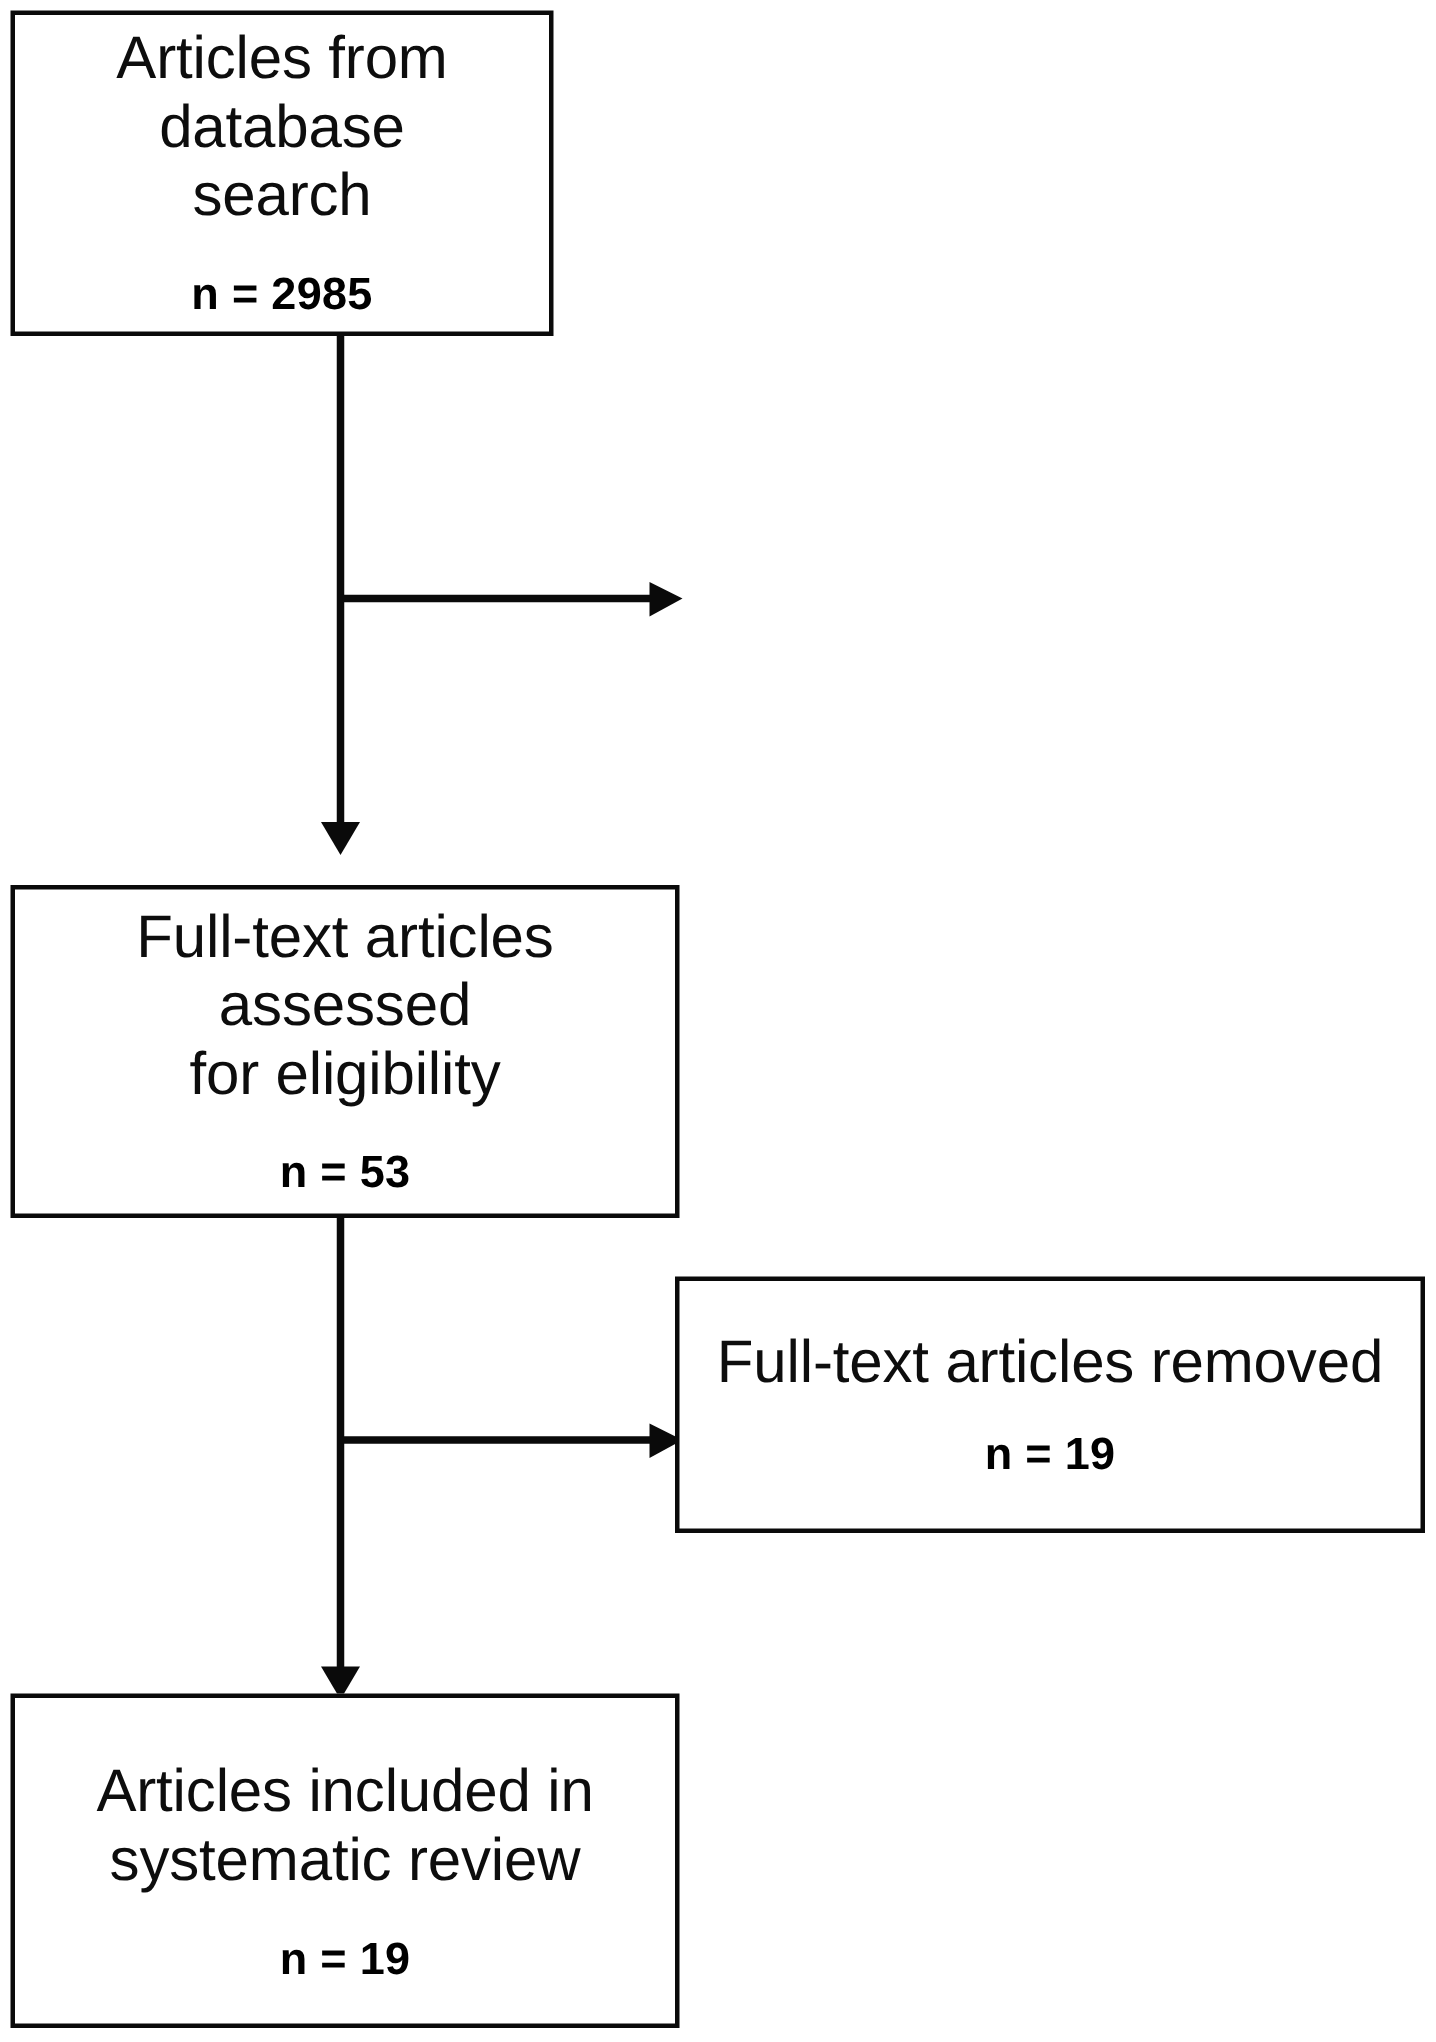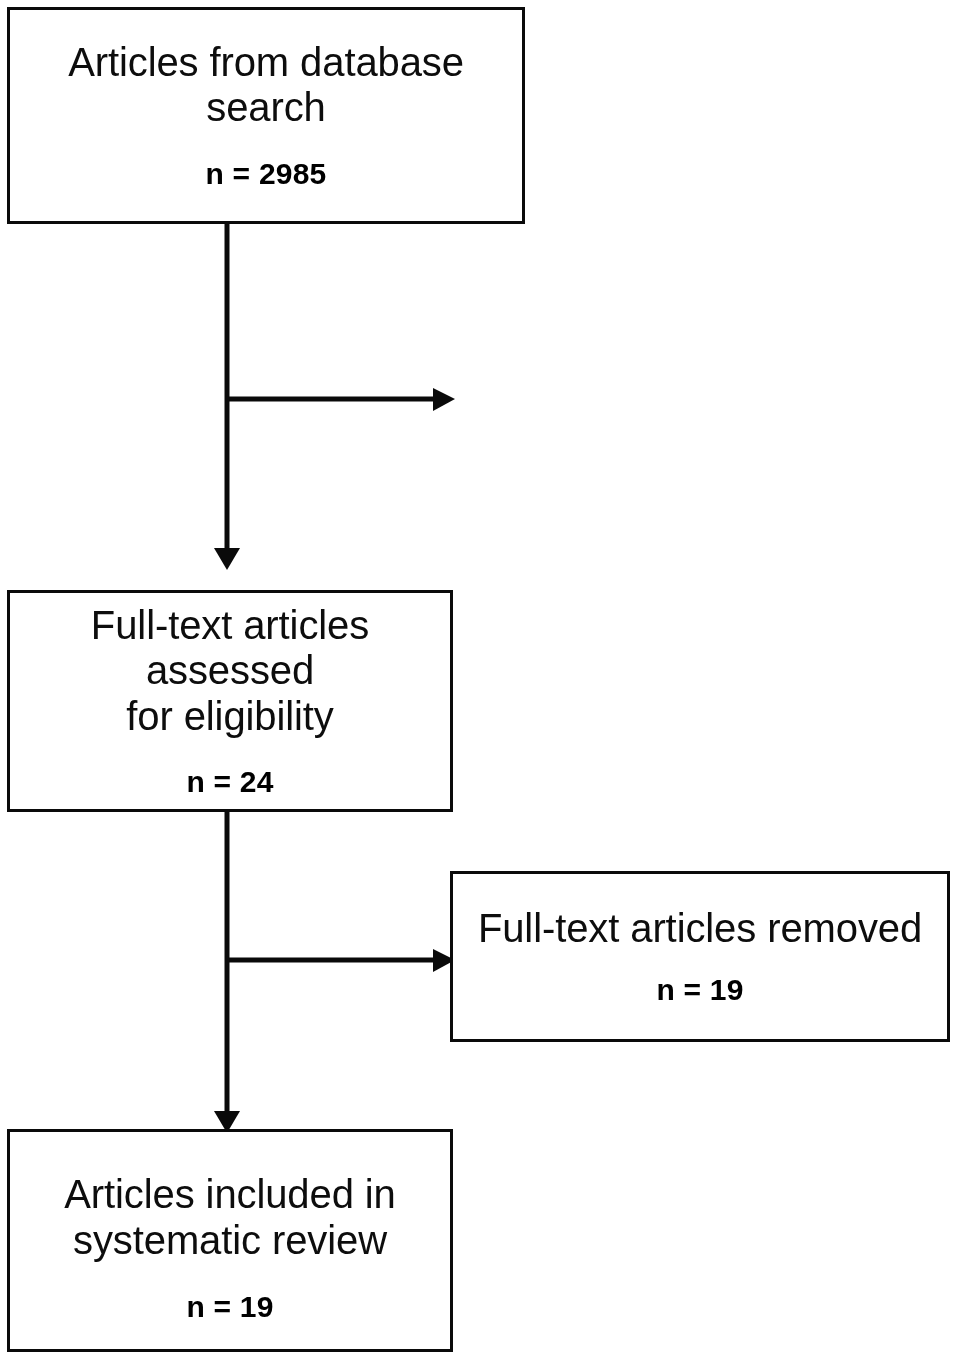--- a/index.html
+++ b/index.html
@@ -45,36 +45,36 @@
   }
   .box-count {
     font-size: 30px;
     line-height: 1.14;
     color: #000000;
     font-weight: 700;
     letter-spacing: 0.2px;
   }
   
   #box-database-search {
-    left: 7px;  top: 7px;    width: 518px; height: 217px;
+    left: 7px;  top: 7px;    width: 362px; height: 217px;
   }
   #box-database-search .box-label { margin-bottom: 26px; }
 
   #box-screening-removed {
     left: 450px; top: 272px;  width: 500px; height: 260px;
   }
   #box-screening-removed .box-label { margin-bottom: 22px; }
 
   #box-fulltext-assessed {
     left: 7px;  top: 566px;  width: 446px; height: 222px; margin-top: 24px;
   }
   #box-fulltext-assessed .box-label { margin-bottom: 26px; }
 
   #box-fulltext-removed {
-    left: 450px; top: 871px;  width: 500px; height: 171px;
+    left: 450px; top: 851px;  width: 500px; height: 171px;
   }
   #box-fulltext-removed .box-label { margin-bottom: 22px; }
 
   #box-included-review {
     left: 7px;  top: 1129px; width: 446px; height: 223px;
   }
   #box-included-review .box-label { margin-bottom: 26px; margin-top: 15px; }
 </style>
 </head>
 <body>
@@ -107,21 +107,21 @@
   <div class="flow-box" id="box-database-search">
     <div class="box-label">Articles from database
 search</div>
     <div class="box-count">n = 2985</div>
   </div>
 
 
   <div class="flow-box" id="box-fulltext-assessed">
     <div class="box-label">Full-text articles assessed
 for eligibility</div>
-    <div class="box-count">n = 24</div>
+    <div class="box-count">n = 53</div>
   </div>
 
   <div class="flow-box" id="box-fulltext-removed">
     <div class="box-label">Full-text articles removed</div>
     <div class="box-count">n = 19</div>
   </div>
 
   <div class="flow-box" id="box-included-review">
     <div class="box-label">Articles included in
 systematic review</div>

